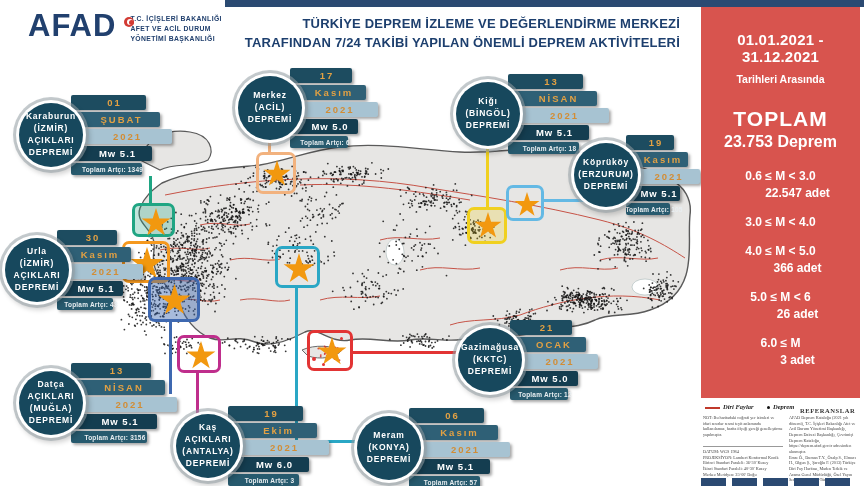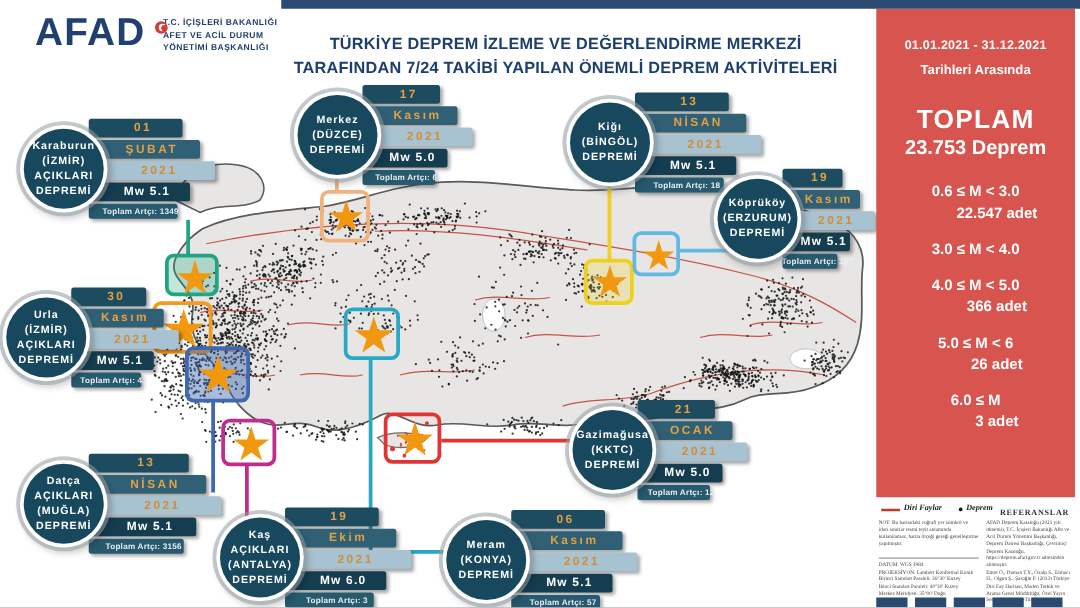--- a/index.html
+++ b/index.html
@@ -8,26 +8,26 @@
   
   #topstrip{position:absolute;left:225px;top:0;width:639px;height:7px;background:#2b4a72;z-index:6;}
   #header{position:absolute;left:0;top:0;width:697px;height:56px;background:#fff;z-index:5;}
   #logo{position:absolute;left:28px;top:8px;display:flex;align-items:center;justify-content:flex-end;}
   #logo .brand{font-size:31px;font-weight:bold;color:#21406e;letter-spacing:1px;position:relative;}
   #logo .flagdot{position:absolute;left:96px;top:9px;width:10px;height:10px;border-radius:50%;background:#d23b34;}
   #logo .flagdot:after{content:"";position:absolute;left:3px;top:2px;width:6px;height:6px;border-radius:50%;background:#fff;}
   #logo .flagdot:before{content:"";position:absolute;left:5px;top:3px;width:5px;height:5px;border-radius:50%;background:#d23b34;z-index:1;}
   #ministry{margin-left:14px;margin-top:6px;}
   #ministry div{font-size:6.8px;font-weight:bold;color:#21406e;letter-spacing:.4px;line-height:1.5;}
-  #title{position:absolute;left:225px;top:26px;width:455px;text-align:center;z-index:6;}
+  #title{position:absolute;left:225px;top:15px;width:455px;text-align:right;z-index:6;}
   #title div{font-size:13px;font-weight:bold;color:#1d3f6e;line-height:1.45;letter-spacing:.2px;}
   
   #panel{position:absolute;left:701px;top:7px;width:159px;height:391px;background:#d8544e;z-index:5;
          color:#fff;text-align:center;}
-  #panel .dr{margin-top:24px;font-size:10px;font-weight:bold;letter-spacing:.2px;}
+  #panel .dr{margin-top:24px;font-size:15px;font-weight:bold;letter-spacing:.2px;}
   #panel .drc{margin-top:8px;font-size:10.5px;font-weight:bold;}
   #panel .toplam{margin-top:22px;font-size:21px;font-weight:bold;letter-spacing:1px;}
   #panel .total{margin-top:2px;font-size:16px;font-weight:bold;}
   #panel .bins{margin-top:18px;}
   #panel .bin{margin-bottom:15px;}
   #panel .bin .rng{font-size:12px;font-weight:bold;}
   #panel .bin .cnt{font-size:12px;font-weight:bold;margin-top:3px;margin-left:34px;}
   
   #refs{position:absolute;left:697px;top:398px;width:167px;height:88px;background:#fff;z-index:5;}
   #legendrow{position:absolute;left:8px;top:5px;width:152px;height:10px;}
@@ -2702,21 +2702,21 @@
   <div class="callout" style="left:238px;top:68px;--bw:62px;">
     <div class="bars">
       <div class="bar b-day">17</div>
       <div class="bar b-month">Kasım</div>
       <div class="bar b-year">2021</div>
       <div class="bar b-mag">Mw 5.0</div>
       <div class="bar b-aft">Toplam Artçı: 6</div>
     </div>
     <div class="circle">
         <span>Merkez
-(DÜZCE)
+(ACİL)
 DEPREMİ</span>
       </div>
   </div>
 
   <div class="callout" style="left:456px;top:74px;--bw:75px;">
     <div class="bars">
       <div class="bar b-day">13</div>
       <div class="bar b-month">NİSAN</div>
       <div class="bar b-year">2021</div>
       <div class="bar b-mag">Mw 5.1</div>

